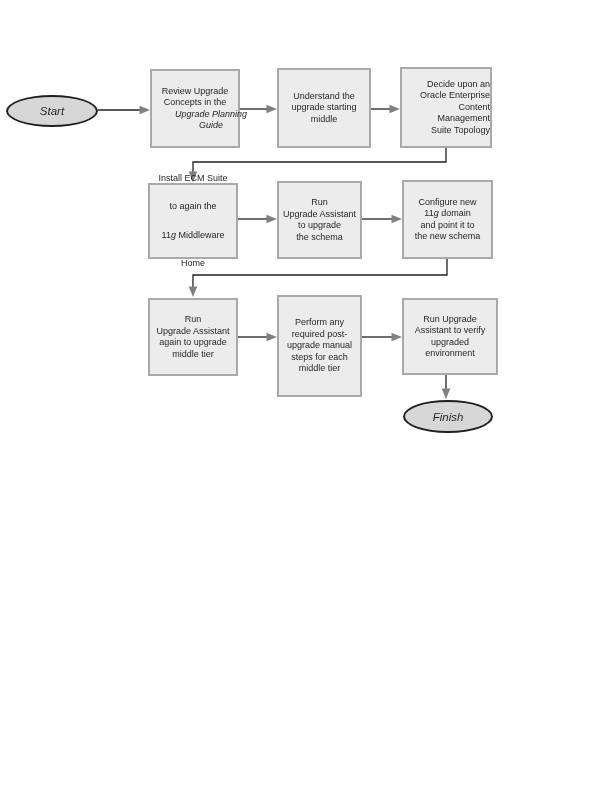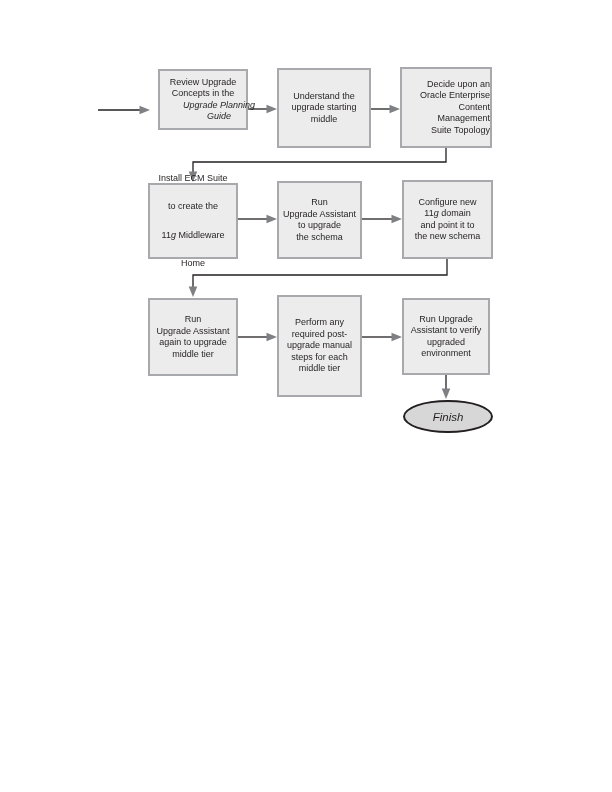--- a/index.html
+++ b/index.html
@@ -94,22 +94,25 @@
     <g>
       <line x1="362" y1="337" x2="392" y2="337"></line>
       <polygon points="402,337 391.5,332.7 391.5,341.3"></polygon>
     </g>
     <g>
       <line x1="446" y1="375" x2="446" y2="389"></line>
       <polygon points="446,399 441.7,388.5 450.3,388.5"></polygon>
     </g>
   </svg>
 
+  <div class="node ellipse" style="left:6px; top:95px; width:92px; height:32px;">
+    <span>Start</span>
+  </div>
 
-  <div class="node box" style="left:158px; top:69px; width:90px; height:61px;">
+  <div class="node box" style="left:150px; top:69px; width:90px; height:79px;">
     <div class="line">Review Upgrade</div>
     <div class="line">Concepts in the</div>
     <div class="line it">Upgrade Planning</div>
     <div class="line it">Guide</div>
   </div>
 
   <div class="node box" style="left:277px; top:68px; width:94px; height:80px;">
     <div class="line">Understand the</div>
     <div class="line">upgrade starting</div>
     <div class="line">middle</div>
@@ -118,21 +121,21 @@
   <div class="node box" style="left:400px; top:67px; width:92px; height:81px;align-items:flex-end;">
     <div class="line">Decide upon an</div>
     <div class="line">Oracle Enterprise</div>
     <div class="line">Content</div>
     <div class="line">Management</div>
     <div class="line">Suite Topology</div>
   </div>
 
   <div class="node box" style="left:148px; top:183px; width:90px; height:76px;gap:17px;">
     <div class="line">Install ECM Suite</div>
-    <div class="line">to create the</div>
+    <div class="line">to again the</div>
     <div class="line"><span>11</span><i>g</i><span> Middleware</span></div>
     <div class="line">Home</div>
   </div>
 
   <div class="node box" style="left:277px; top:181px; width:85px; height:78px;">
     <div class="line">Run</div>
     <div class="line">Upgrade Assistant</div>
     <div class="line">to upgrade</div>
     <div class="line">the schema</div>
   </div>
@@ -152,21 +155,21 @@
   </div>
 
   <div class="node box" style="left:277px; top:295px; width:85px; height:102px;">
     <div class="line">Perform any</div>
     <div class="line">required post-</div>
     <div class="line">upgrade manual</div>
     <div class="line">steps for each</div>
     <div class="line">middle tier</div>
   </div>
 
-  <div class="node box" style="left:402px; top:298px; width:88px; height:77px;">
+  <div class="node box" style="left:402px; top:298px; width:96px; height:77px;">
     <div class="line">Run Upgrade</div>
     <div class="line">Assistant to verify</div>
     <div class="line">upgraded</div>
     <div class="line">environment</div>
   </div>
 
   <div class="node ellipse" style="left:403px; top:400px; width:90px; height:33px;">
     <span>Finish</span>
   </div>
 

